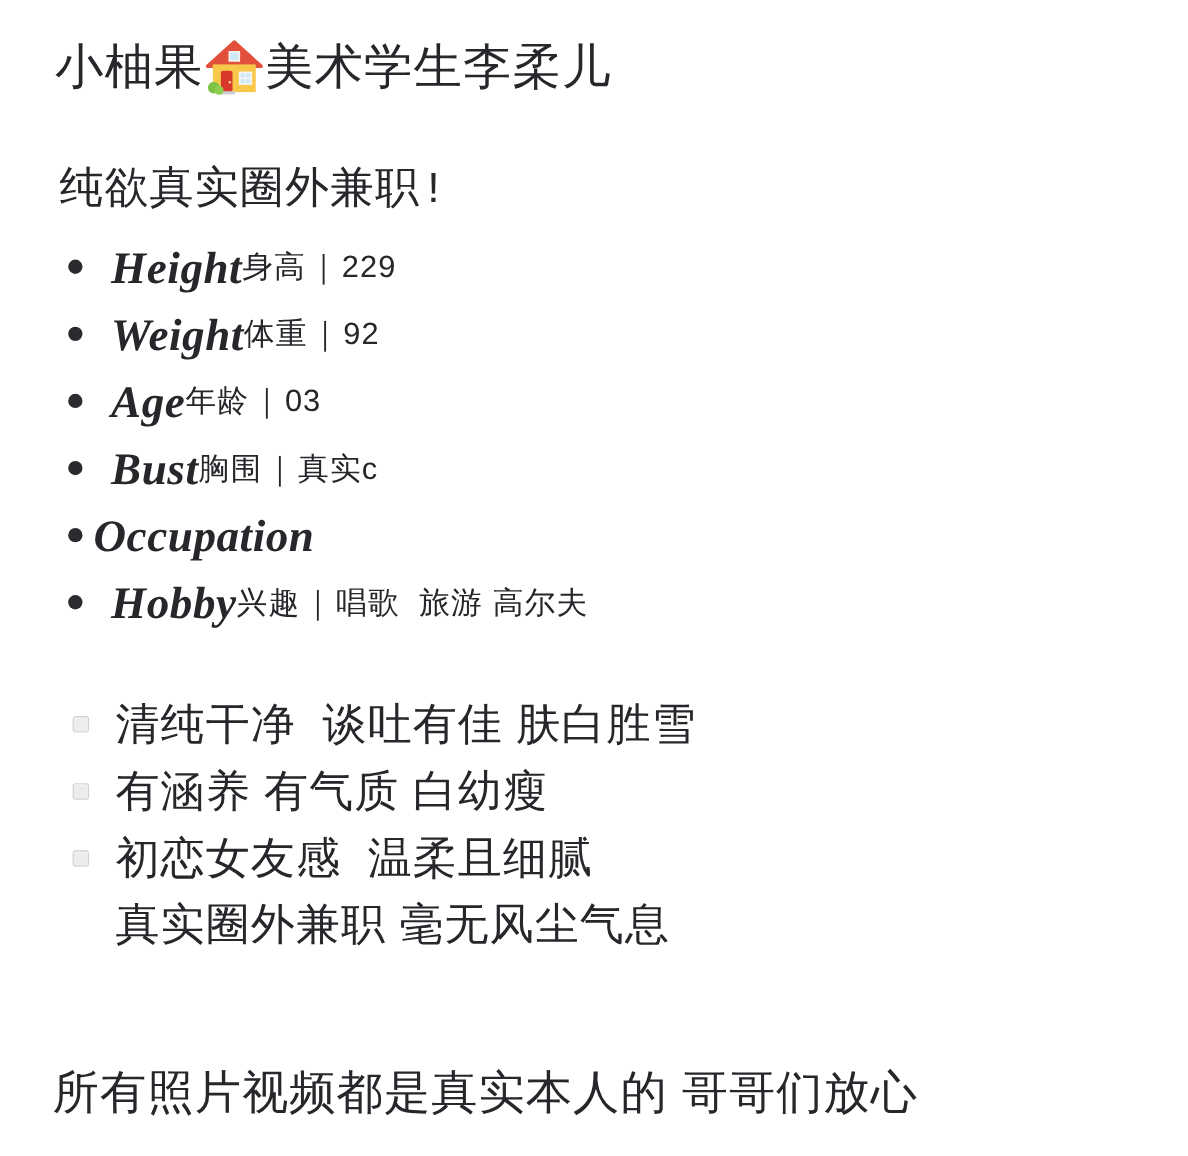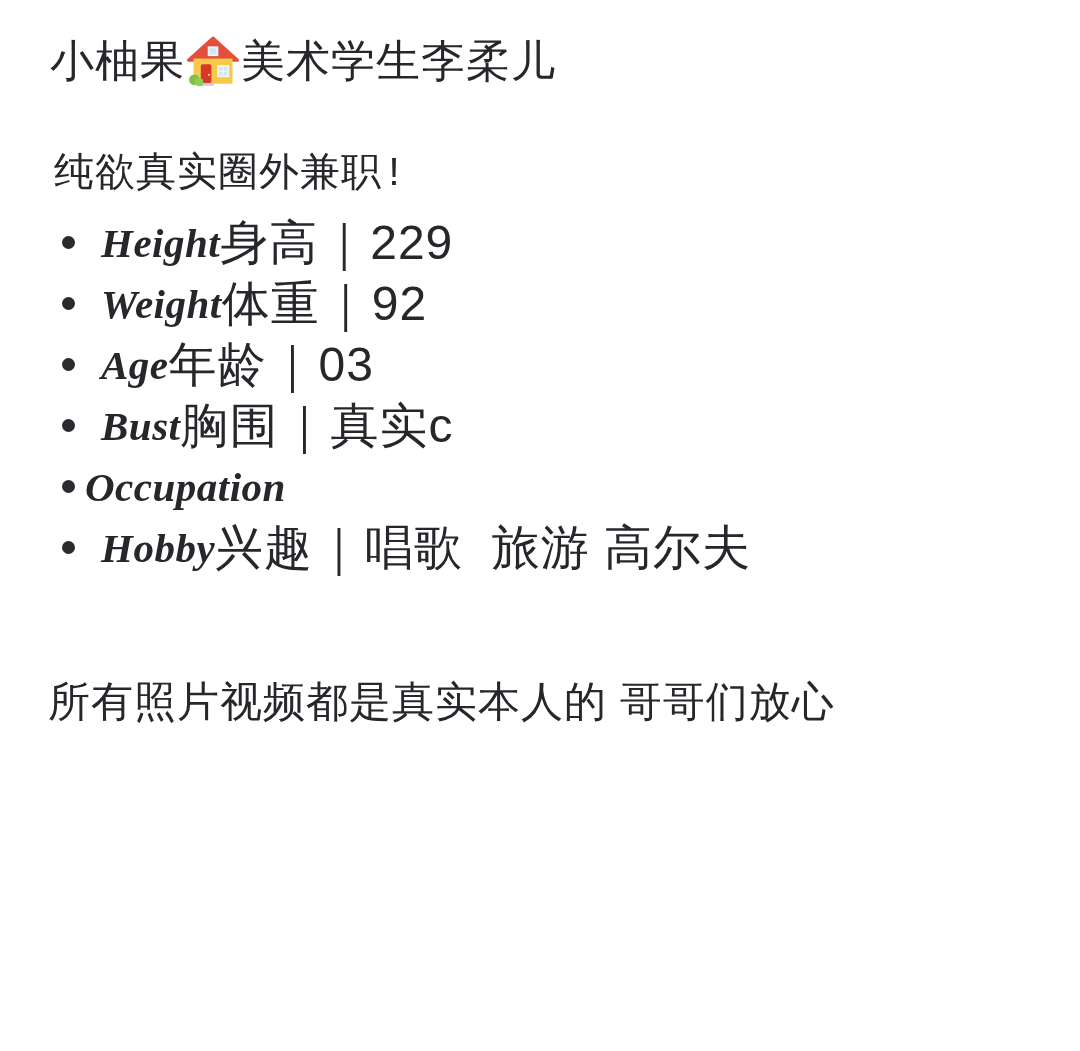--- a/index.html
+++ b/index.html
@@ -50,21 +50,21 @@
   }
   .attr-item.tight .bullet-dot { margin-right: 10px; }
   .attr-label-en {
     font-family: "Liberation Serif", serif;
     font-weight: 700;
     font-size: 41px;
     letter-spacing: 0.5px;
     font-style: italic;
   }
   .attr-label-zh, .attr-sep, .attr-value {
-    font-size: 48px;
+    font-size: 28px;
     letter-spacing: 1px;
     white-space: pre-wrap;
   }
   .attr-sep { margin: 0 2px; }
 
   .trait-list { margin-top: 50px; }
   .trait-item {
     height: 61px;
     display: flex;
     align-items: center;
@@ -163,16 +163,33 @@
     </li>
     <li class="attr-item">
       <span class="bullet-dot"></span>
       <span class="attr-label-en">Hobby</span>
       <span class="attr-label-zh">兴趣</span>
       <span class="attr-sep">｜</span>
       <span class="attr-value">唱歌  旅游 高尔夫</span>
     </li>
   </ul>
 
+  <ul class="trait-list">
+    <li class="trait-item">
+      <span class="square-bullet"></span>
+      <span class="trait-text">清纯干净  谈吐有佳 肤白胜雪</span>
+    </li>
+    <li class="trait-item">
+      <span class="square-bullet"></span>
+      <span class="trait-text">有涵养 有气质 白幼瘦</span>
+    </li>
+    <li class="trait-item">
+      <span class="square-bullet"></span>
+      <span class="trait-text">初恋女友感  温柔且细腻</span>
+    </li>
+    <li class="trait-item trait-cont">
+      <span class="trait-text">真实圈外兼职 毫无风尘气息</span>
+    </li>
+  </ul>
 
   <p class="footer-note">所有照片视频都是真实本人的 哥哥们放心</p>
 
 </div>
 
 </body></html>

